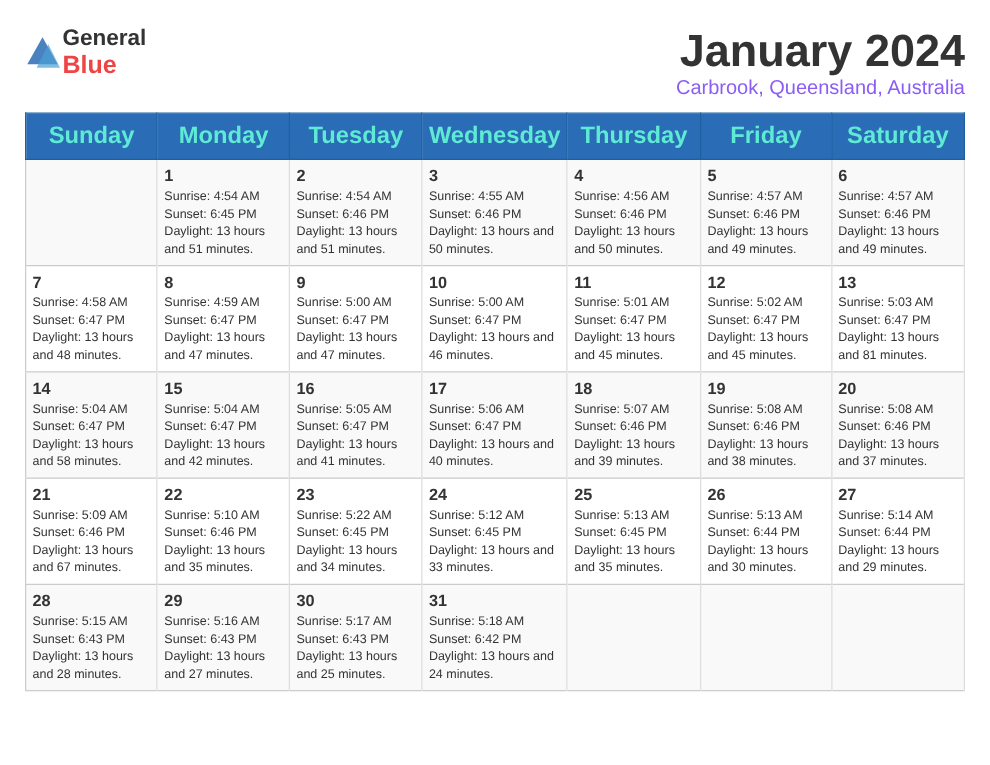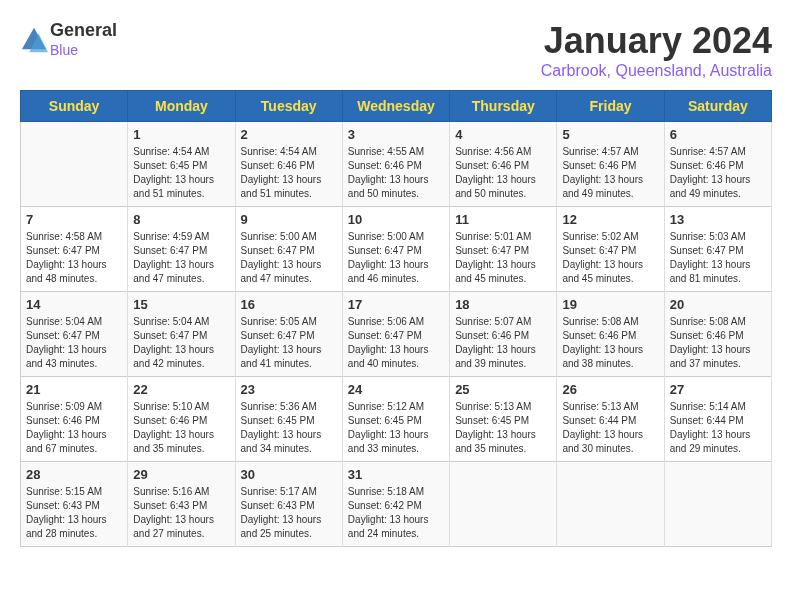--- a/index.html
+++ b/index.html
@@ -38,22 +38,22 @@
       font-size: 16px;
       color: #8b5cf6;
     }
     table {
       width: 100%;
       border-collapse: collapse;
       border: 1px solid #ccc;
     }
     thead tr th {
       background-color: #2a6cb5;
-      color: #fde047;
-      font-size: 14px;
+      color: #5eead4;
+      font-size: 19px;
       font-weight: bold;
       padding: 7px 5px;
       text-align: center;
       border: 1px solid #2060a0;
     }
     tbody tr {
       border-bottom: 1px solid #ccc;
     }
     tbody tr:nth-child(odd) {
       background-color: #f9f9f9;
@@ -85,21 +85,21 @@
 <body>
 
 <div class="header">
   <div class="logo">
     <svg class="logo-icon" viewBox="0 0 30 30" xmlns="http://www.w3.org/2000/svg">
       <polygon points="15,2 28,25 2,25" fill="#2a6cb5" opacity="0.85"></polygon>
       <polygon points="20,8 30,28 10,28" fill="#4a9fd5" opacity="0.7"></polygon>
     </svg>
     <div>
       <span style="font-size:18px;font-weight:bold;color:#333;">General</span><br>
-      <span style="font-size:14px;font-weight:normal;color:#8b5cf6;">Blue</span>
+      <span style="font-size:20px;font-weight:bold;color:#ef4444;">Blue</span>
     </div>
   </div>
   <div class="title-section">
     <div class="month-title">January 2024</div>
     <div class="location">Carbrook, Queensland, Australia</div>
   </div>
 </div>
 
 <table>
   <thead>
@@ -167,21 +167,21 @@
           <div class="cell-content"><span>Sunrise: 5:02 AM</span><br><span>Sunset: 6:47 PM</span><br><span>Daylight: 13 hours and 45 minutes.</span></div>
         </td>
         <td>
           <span class="day-number">13</span>
           <div class="cell-content"><span>Sunrise: 5:03 AM</span><br><span>Sunset: 6:47 PM</span><br><span>Daylight: 13 hours and 81 minutes.</span></div>
         </td>
       </tr>
       <tr>
         <td>
           <span class="day-number">14</span>
-          <div class="cell-content"><span>Sunrise: 5:04 AM</span><br><span>Sunset: 6:47 PM</span><br><span>Daylight: 13 hours and 43 minutes.</span></div>
+          <div class="cell-content"><span>Sunrise: 5:04 AM</span><br><span>Sunset: 6:47 PM</span><br><span>Daylight: 13 hours and 58 minutes.</span></div>
         </td>
         <td>
           <span class="day-number">15</span>
           <div class="cell-content"><span>Sunrise: 5:04 AM</span><br><span>Sunset: 6:47 PM</span><br><span>Daylight: 13 hours and 42 minutes.</span></div>
         </td>
         <td>
           <span class="day-number">16</span>
           <div class="cell-content"><span>Sunrise: 5:05 AM</span><br><span>Sunset: 6:47 PM</span><br><span>Daylight: 13 hours and 41 minutes.</span></div>
         </td>
         <td>
@@ -205,21 +205,21 @@
         <td>
           <span class="day-number">21</span>
           <div class="cell-content"><span>Sunrise: 5:09 AM</span><br><span>Sunset: 6:46 PM</span><br><span>Daylight: 13 hours and 67 minutes.</span></div>
         </td>
         <td>
           <span class="day-number">22</span>
           <div class="cell-content"><span>Sunrise: 5:10 AM</span><br><span>Sunset: 6:46 PM</span><br><span>Daylight: 13 hours and 35 minutes.</span></div>
         </td>
         <td>
           <span class="day-number">23</span>
-          <div class="cell-content"><span>Sunrise: 5:36 AM</span><br><span>Sunset: 6:45 PM</span><br><span>Daylight: 13 hours and 34 minutes.</span></div>
+          <div class="cell-content"><span>Sunrise: 5:22 AM</span><br><span>Sunset: 6:45 PM</span><br><span>Daylight: 13 hours and 34 minutes.</span></div>
         </td>
         <td>
           <span class="day-number">24</span>
           <div class="cell-content"><span>Sunrise: 5:12 AM</span><br><span>Sunset: 6:45 PM</span><br><span>Daylight: 13 hours and 33 minutes.</span></div>
         </td>
         <td>
           <span class="day-number">25</span>
           <div class="cell-content"><span>Sunrise: 5:13 AM</span><br><span>Sunset: 6:45 PM</span><br><span>Daylight: 13 hours and 35 minutes.</span></div>
         </td>
         <td>

